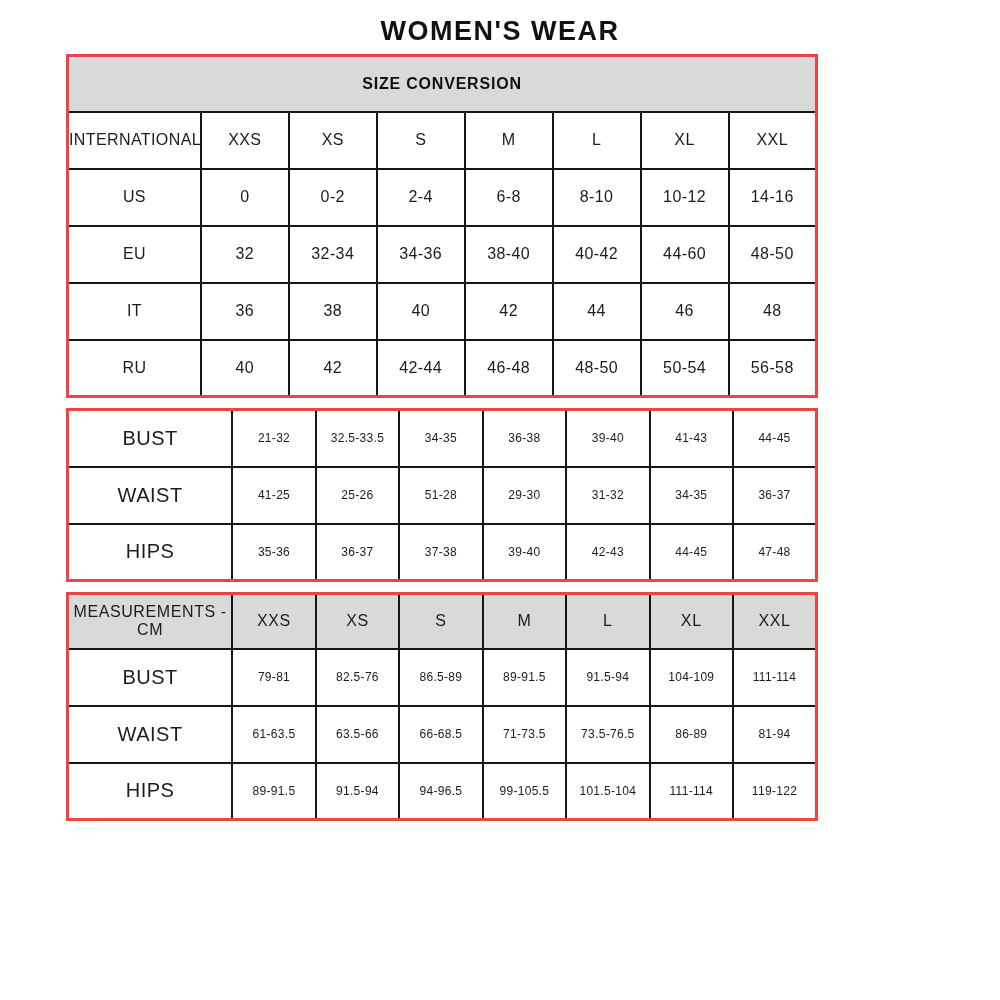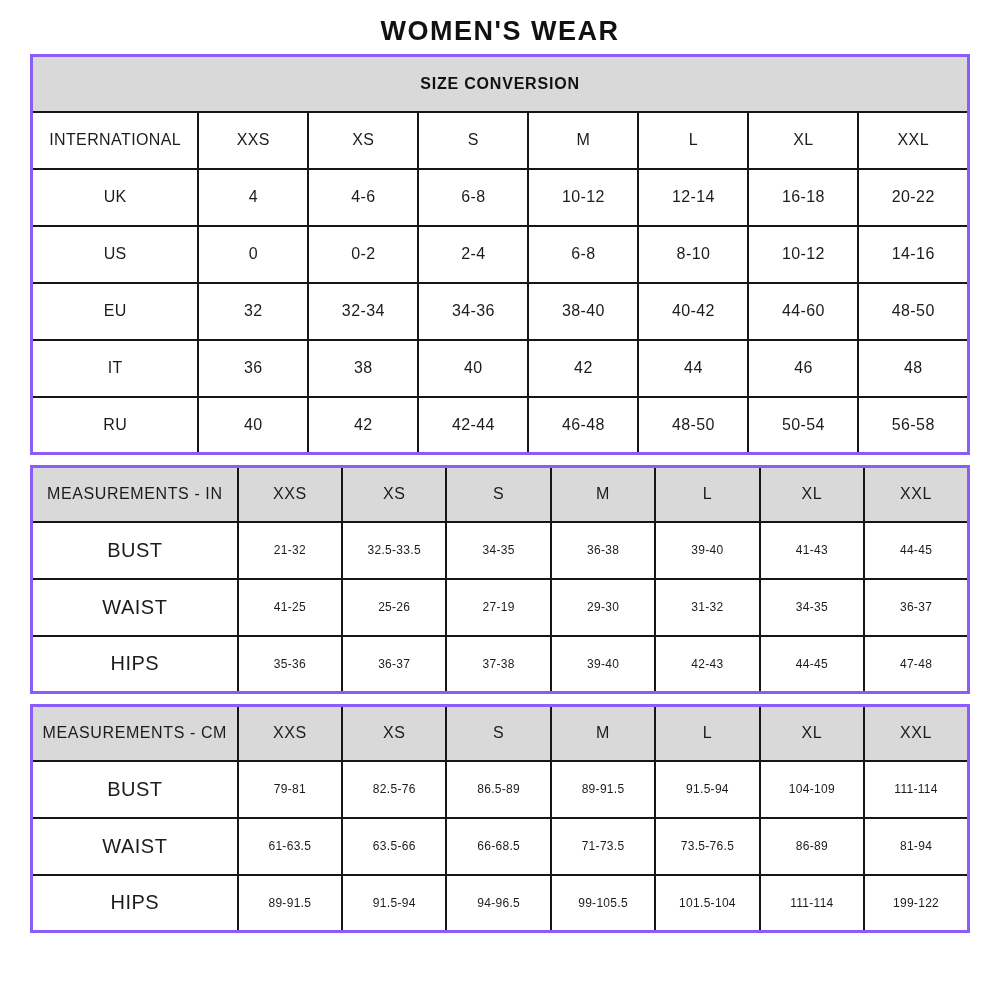--- a/index.html
+++ b/index.html
@@ -14,25 +14,26 @@
   .title {
     text-align: center;
     font-size: 27px;
     font-weight: bold;
     letter-spacing: 1.5px;
     color: #111111;
     height: 42px;
     line-height: 38px;
   }
   table.tbl {
-    width: 940px;
+    width: 752px;
     border-collapse: collapse;
     table-layout: fixed;
     margin-bottom: 10px;
-    border: 3px solid #8b5cf6;
+    border: 3px solid #ef4444;
+    margin-left: 36px;
   }
   table.tbl td, table.tbl th {
     border: 2px solid #161616;
     text-align: center;
     vertical-align: middle;
     font-weight: normal;
     color: #1c1c1c;
   }
   
   .t1 td, .t1 th { height: 57px; font-size: 16px; letter-spacing: 0.4px; }
@@ -85,30 +86,20 @@
         <td>INTERNATIONAL</td>
         <td>XXS</td>
         <td>XS</td>
         <td>S</td>
         <td>M</td>
         <td>L</td>
         <td>XL</td>
         <td>XXL</td>
       </tr>
       <tr>
-        <td>UK</td>
-        <td>4</td>
-        <td>4-6</td>
-        <td>6-8</td>
-        <td>10-12</td>
-        <td>12-14</td>
-        <td>16-18</td>
-        <td>20-22</td>
-      </tr>
-      <tr>
         <td>US</td>
         <td>0</td>
         <td>0-2</td>
         <td>2-4</td>
         <td>6-8</td>
         <td>8-10</td>
         <td>10-12</td>
         <td>14-16</td>
       </tr>
       <tr>
@@ -150,44 +141,34 @@
         <col>
         <col>
         <col>
         <col>
         <col>
         <col>
         <col>
       </colgroup>
     <tbody>
       <tr>
-        <th>MEASUREMENTS - IN</th>
-        <th>XXS</th>
-        <th>XS</th>
-        <th>S</th>
-        <th>M</th>
-        <th>L</th>
-        <th>XL</th>
-        <th>XXL</th>
-      </tr>
-      <tr>
         <td class="rowlbl">BUST</td>
         <td>21-32</td>
         <td>32.5-33.5</td>
         <td>34-35</td>
         <td>36-38</td>
         <td>39-40</td>
         <td>41-43</td>
         <td>44-45</td>
       </tr>
       <tr>
         <td class="rowlbl">WAIST</td>
         <td>41-25</td>
         <td>25-26</td>
-        <td>27-19</td>
+        <td>51-28</td>
         <td>29-30</td>
         <td>31-32</td>
         <td>34-35</td>
         <td>36-37</td>
       </tr>
       <tr>
         <td class="rowlbl">HIPS</td>
         <td>35-36</td>
         <td>36-37</td>
         <td>37-38</td>
@@ -242,18 +223,18 @@
         <td>81-94</td>
       </tr>
       <tr>
         <td class="rowlbl">HIPS</td>
         <td>89-91.5</td>
         <td>91.5-94</td>
         <td>94-96.5</td>
         <td>99-105.5</td>
         <td>101.5-104</td>
         <td>111-114</td>
-        <td>199-122</td>
+        <td>119-122</td>
       </tr>
     </tbody>
   </table>
 
 </div>
 
 </body></html>

